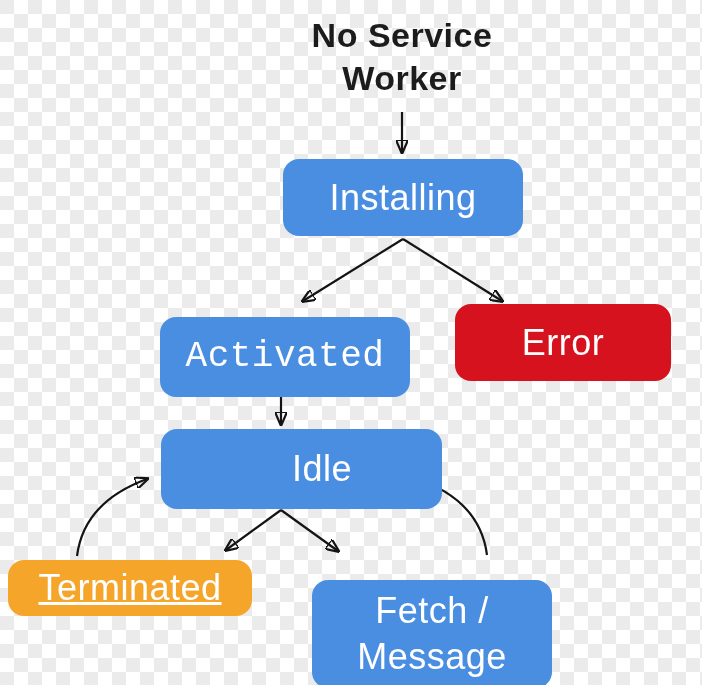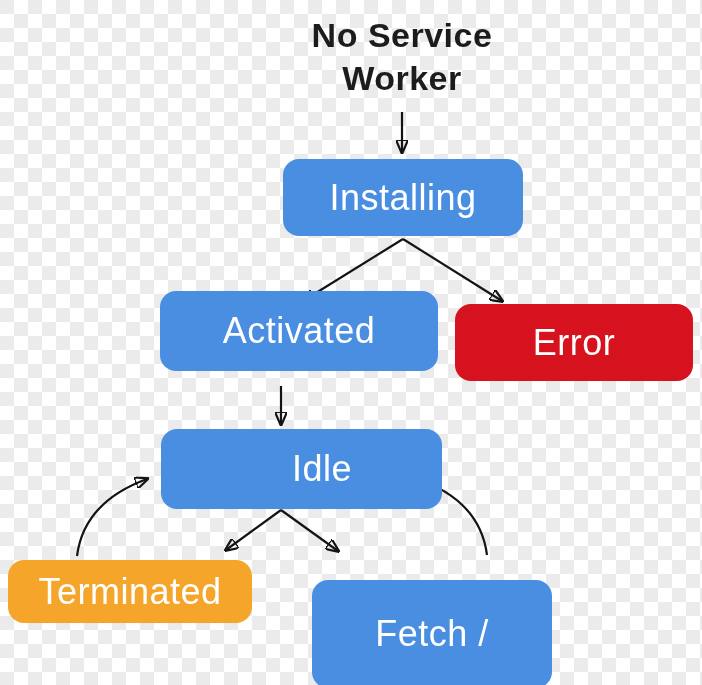--- a/index.html
+++ b/index.html
@@ -47,24 +47,24 @@
     align-items: center;
     justify-content: center;
     color: #ffffff;
     font-size: 36px;
     font-weight: 300;
     letter-spacing: 0.5px;
     text-align: center;
   }
   .node span { display: block; line-height: 46px; }
   .node-installing  { left: 283px; top: 159px; width: 240px; height: 77px;  }
-  .node-activated   { left: 160px; top: 291px; width: 278px; height: 80px;  }
-  .node-error       { left: 455px; top: 304px; width: 238px; height: 77px;  }
+  .node-activated   { left: 160px; top: 317px; width: 250px; height: 80px; font-family: Liberation Mono, monospace;  }
+  .node-error       { left: 455px; top: 304px; width: 216px; height: 77px;  }
   .node-idle        { left: 161px; top: 429px; width: 240px; height: 80px;  }
-  .node-terminated  { left: 8px;   top: 560px; width: 244px; height: 63px;  }
+  .node-terminated  { left: 8px;   top: 560px; width: 244px; height: 56px; text-decoration: underline;  }
   .node-fetch       { left: 312px; top: 560px; width: 240px; height: 108px; margin-top: 20px; }
 </style>
 </head>
 <body>
 
 <div class="stage">
 
   <svg class="edges" viewBox="0 0 702 685" xmlns="http://www.w3.org/2000/svg">
     <defs>
       <marker id="ah" markerUnits="userSpaceOnUse" markerWidth="14" markerHeight="12" refX="12" refY="6" orient="auto">
@@ -101,15 +101,16 @@
   <div class="node node-idle" style="background-color: rgb(74, 142, 226); padding-left: 41px;">
     <span>Idle</span>
   </div>
 
   <div class="node node-terminated" style="background-color: rgb(245, 166, 42);">
     <span>Terminated</span>
   </div>
 
   <div class="node node-fetch" style="background-color: rgb(74, 142, 226);">
     <span>Fetch /</span>
+    <span>Message</span>
   </div>
 
 </div>
 
 </body></html>

